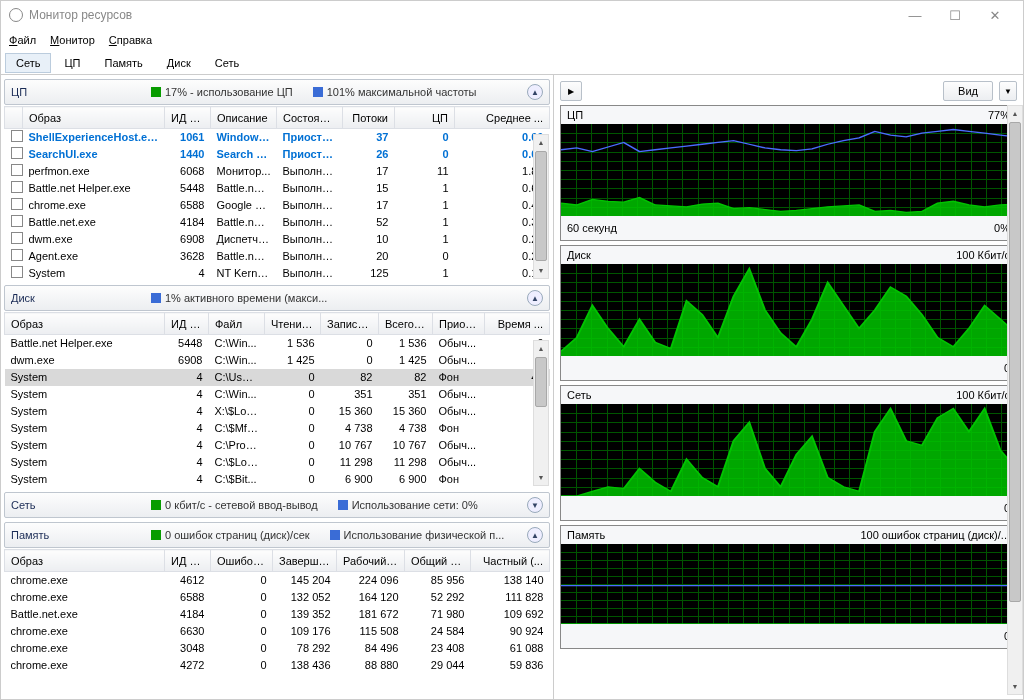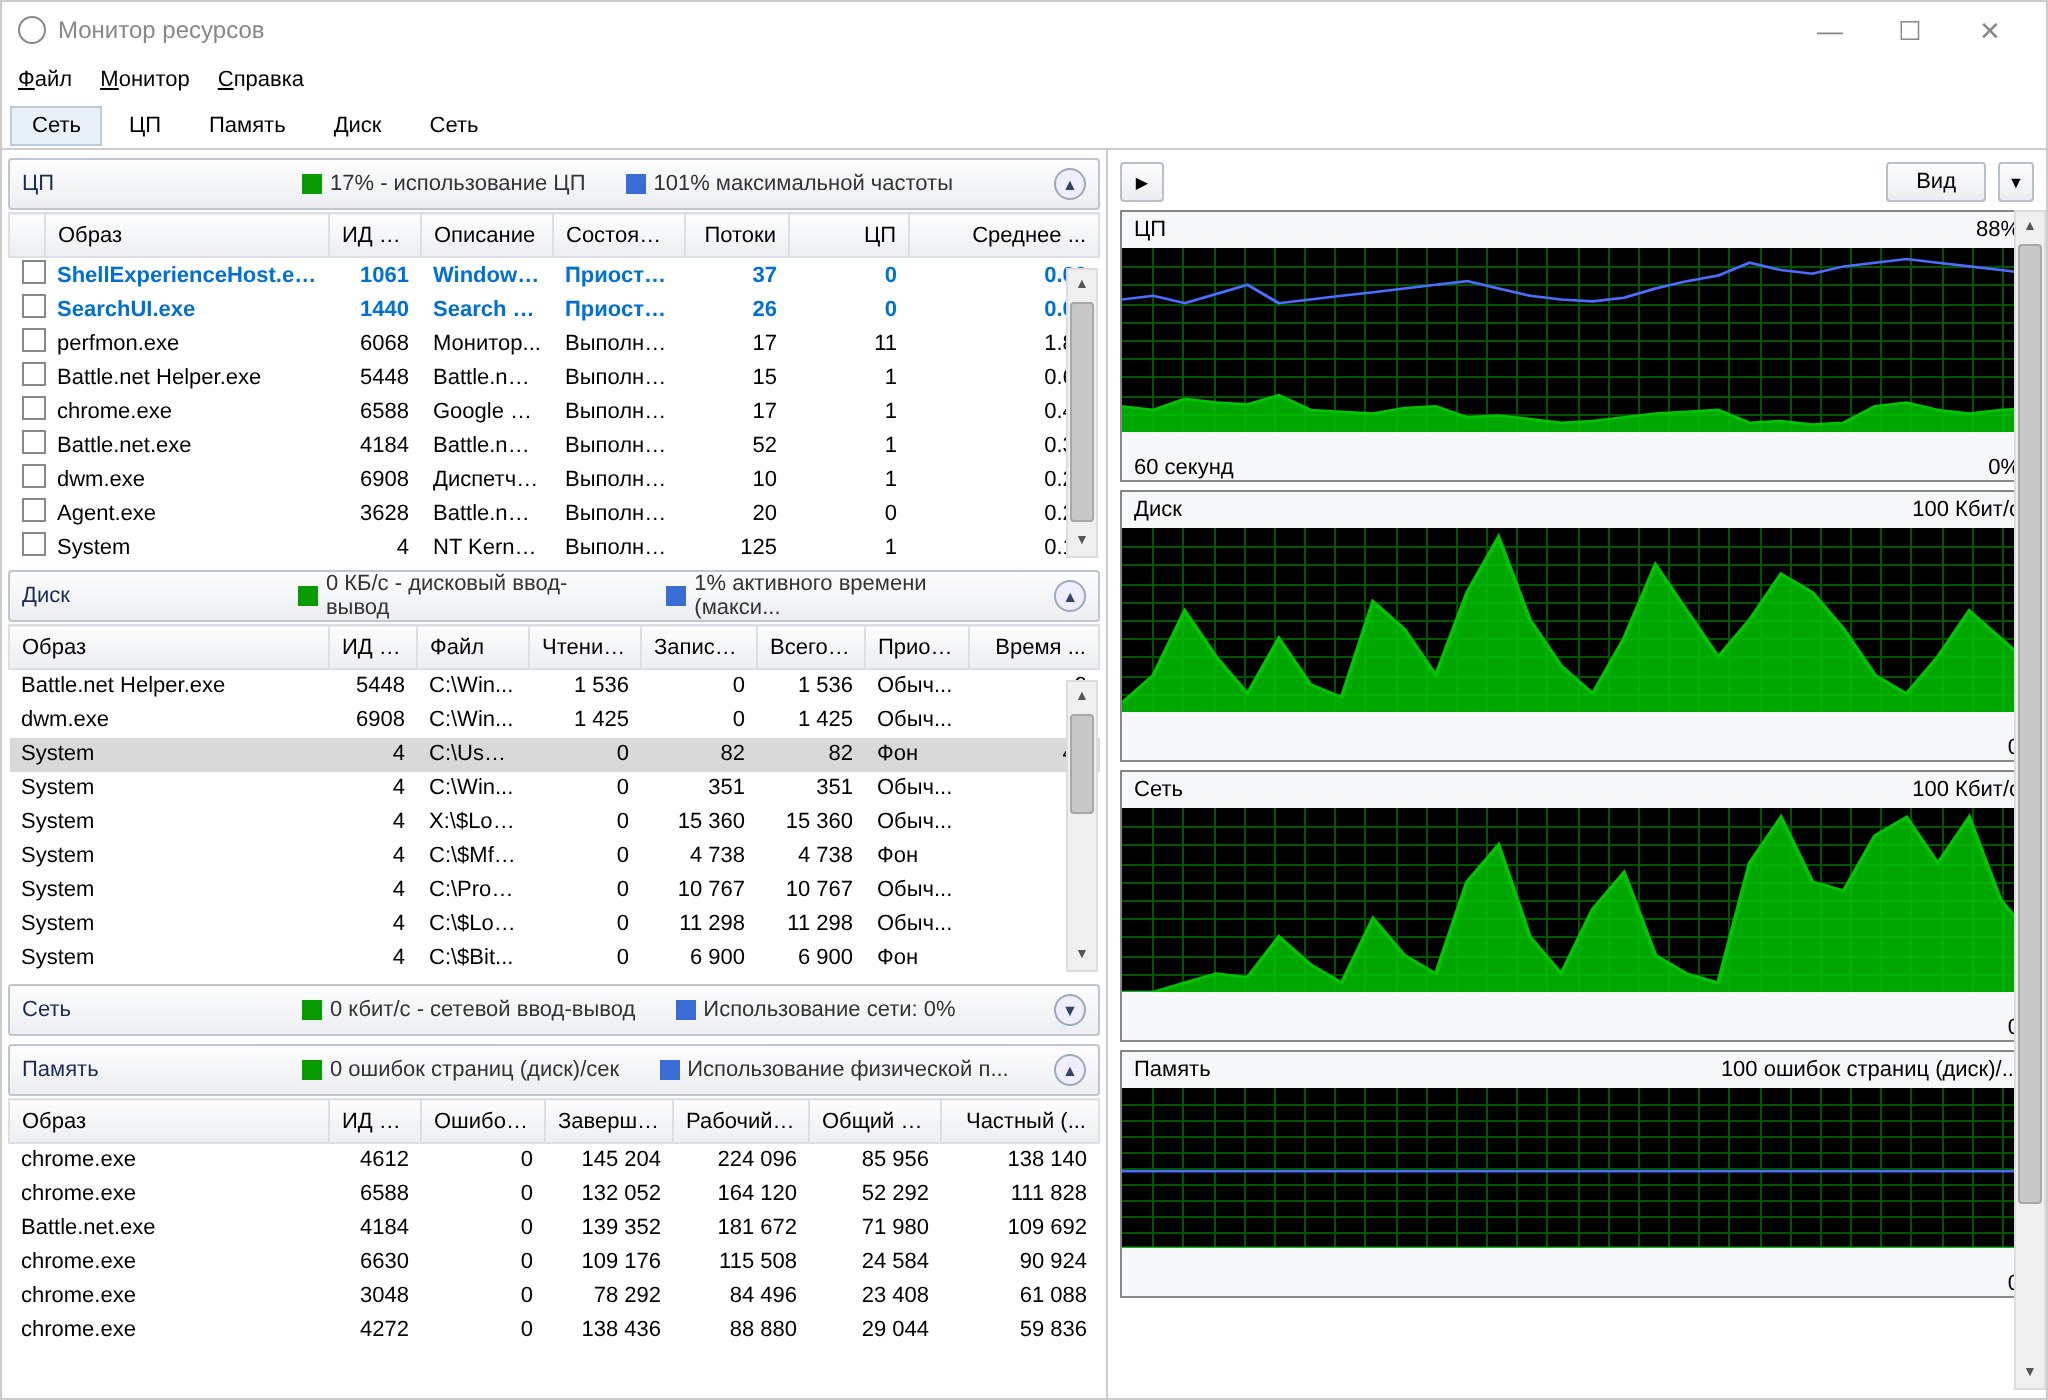--- a/index.html
+++ b/index.html
@@ -37,21 +37,21 @@
 .vscroll .arr { position:absolute; left:0; right:0; height:15px; display:flex; align-items:center; justify-content:center; font-size:7px; color:#555; }
 .right-top { height:24px; display:flex; align-items:center; gap:6px; margin-bottom:2px; }
 .right-top .navbtn { width:22px; height:20px; border:1px solid #b8c0c9; background:linear-gradient(#fdfdfd,#eceef1); border-radius:2px; display:flex; align-items:center; justify-content:center; font-size:8px; }
 .right-top .viewbtn { margin-left:auto; padding:3px 14px; border:1px solid #b8c0c9; background:linear-gradient(#fdfdfd,#eceef1); border-radius:2px; }
 .right-top .dd { width:18px; height:20px; border:1px solid #b8c0c9; background:linear-gradient(#fdfdfd,#eceef1); border-radius:2px; display:flex; align-items:center; justify-content:center; font-size:8px; }
 .chart { border:1px solid #888; margin-bottom:4px; }
 .chart-hdr { height:18px; display:flex; align-items:center; padding:0 6px; background:#f6f7f9; font-size:11px; }
 .chart-hdr .rlabel { margin-left:auto; }
 .chart-body { height: 92px; background:#000; position:relative; overflow:hidden; }
 .chart-body.mem { height: 80px; }
-.chart-ftr { height:16px; display:flex; align-items:flex-start; padding:12px 6px; background:#f6f7f9; font-size:11px; }
+.chart-ftr { height:16px; display:flex; align-items:center; padding:12px 6px; background:#f6f7f9; font-size:11px; }
 .chart-ftr .rlabel { margin-left:auto; }
 .grid-lines { position:absolute; inset:0; }
 .grid-lines .hl { position:absolute; left:0; right:0; border-top:1px solid #005500; }
 .grid-lines .vl { position:absolute; top:0; bottom:0; border-left:1px solid #005500; }
 svg.plot { position:absolute; inset:0; width:100%; height:100%; }
 </style>
 </head>
 <body>
 
 <div class="titlebar">
@@ -213,24 +213,20 @@
       <div class="vscroll">
           <span class="arr" style="top:0">▲</span>
           <div class="thumb" style="top:16px;height:110px"></div>
           <span class="arr" style="bottom:0">▼</span>
         </div>
     </div>
 
     <div class="section-hdr">
       <span class="name">Диск</span>
       <span class="stat">
-          <span class="sq" style="background:#089c00"></span>
-          <span>0 КБ/с - дисковый ввод-вывод</span>
-        </span>
-      <span class="stat">
           <span class="sq" style="background:#3a6cd6"></span>
           <span>1% активного времени (макси...</span>
         </span>
       <span class="collapse">▲</span>
     </div>
     <div class="scrollbox" style="height:176px">
       <table class="tbl" id="disk-tbl">
         <colgroup>
             <col style="width:160px">
             <col style="width:44px">
@@ -464,21 +460,21 @@
   <div class="right">
     <div class="right-top">
       <span class="navbtn">▶</span>
       <span class="viewbtn">Вид</span>
       <span class="dd">▼</span>
     </div>
 
     <div class="chart">
       <div class="chart-hdr">
           <span>ЦП</span>
-          <span class="rlabel">88%</span>
+          <span class="rlabel">77%</span>
         </div>
       <div class="chart-body" id="chartcpu">
           <div class="grid-lines">
             <div class="hl" style="top: 9.2px;"></div>
             <div class="hl" style="top: 18.4px;"></div>
             <div class="hl" style="top: 27.6px;"></div>
             <div class="hl" style="top: 36.8px;"></div>
             <div class="hl" style="top: 46px;"></div>
             <div class="hl" style="top: 55.2px;"></div>
             <div class="hl" style="top: 64.4px;"></div>

